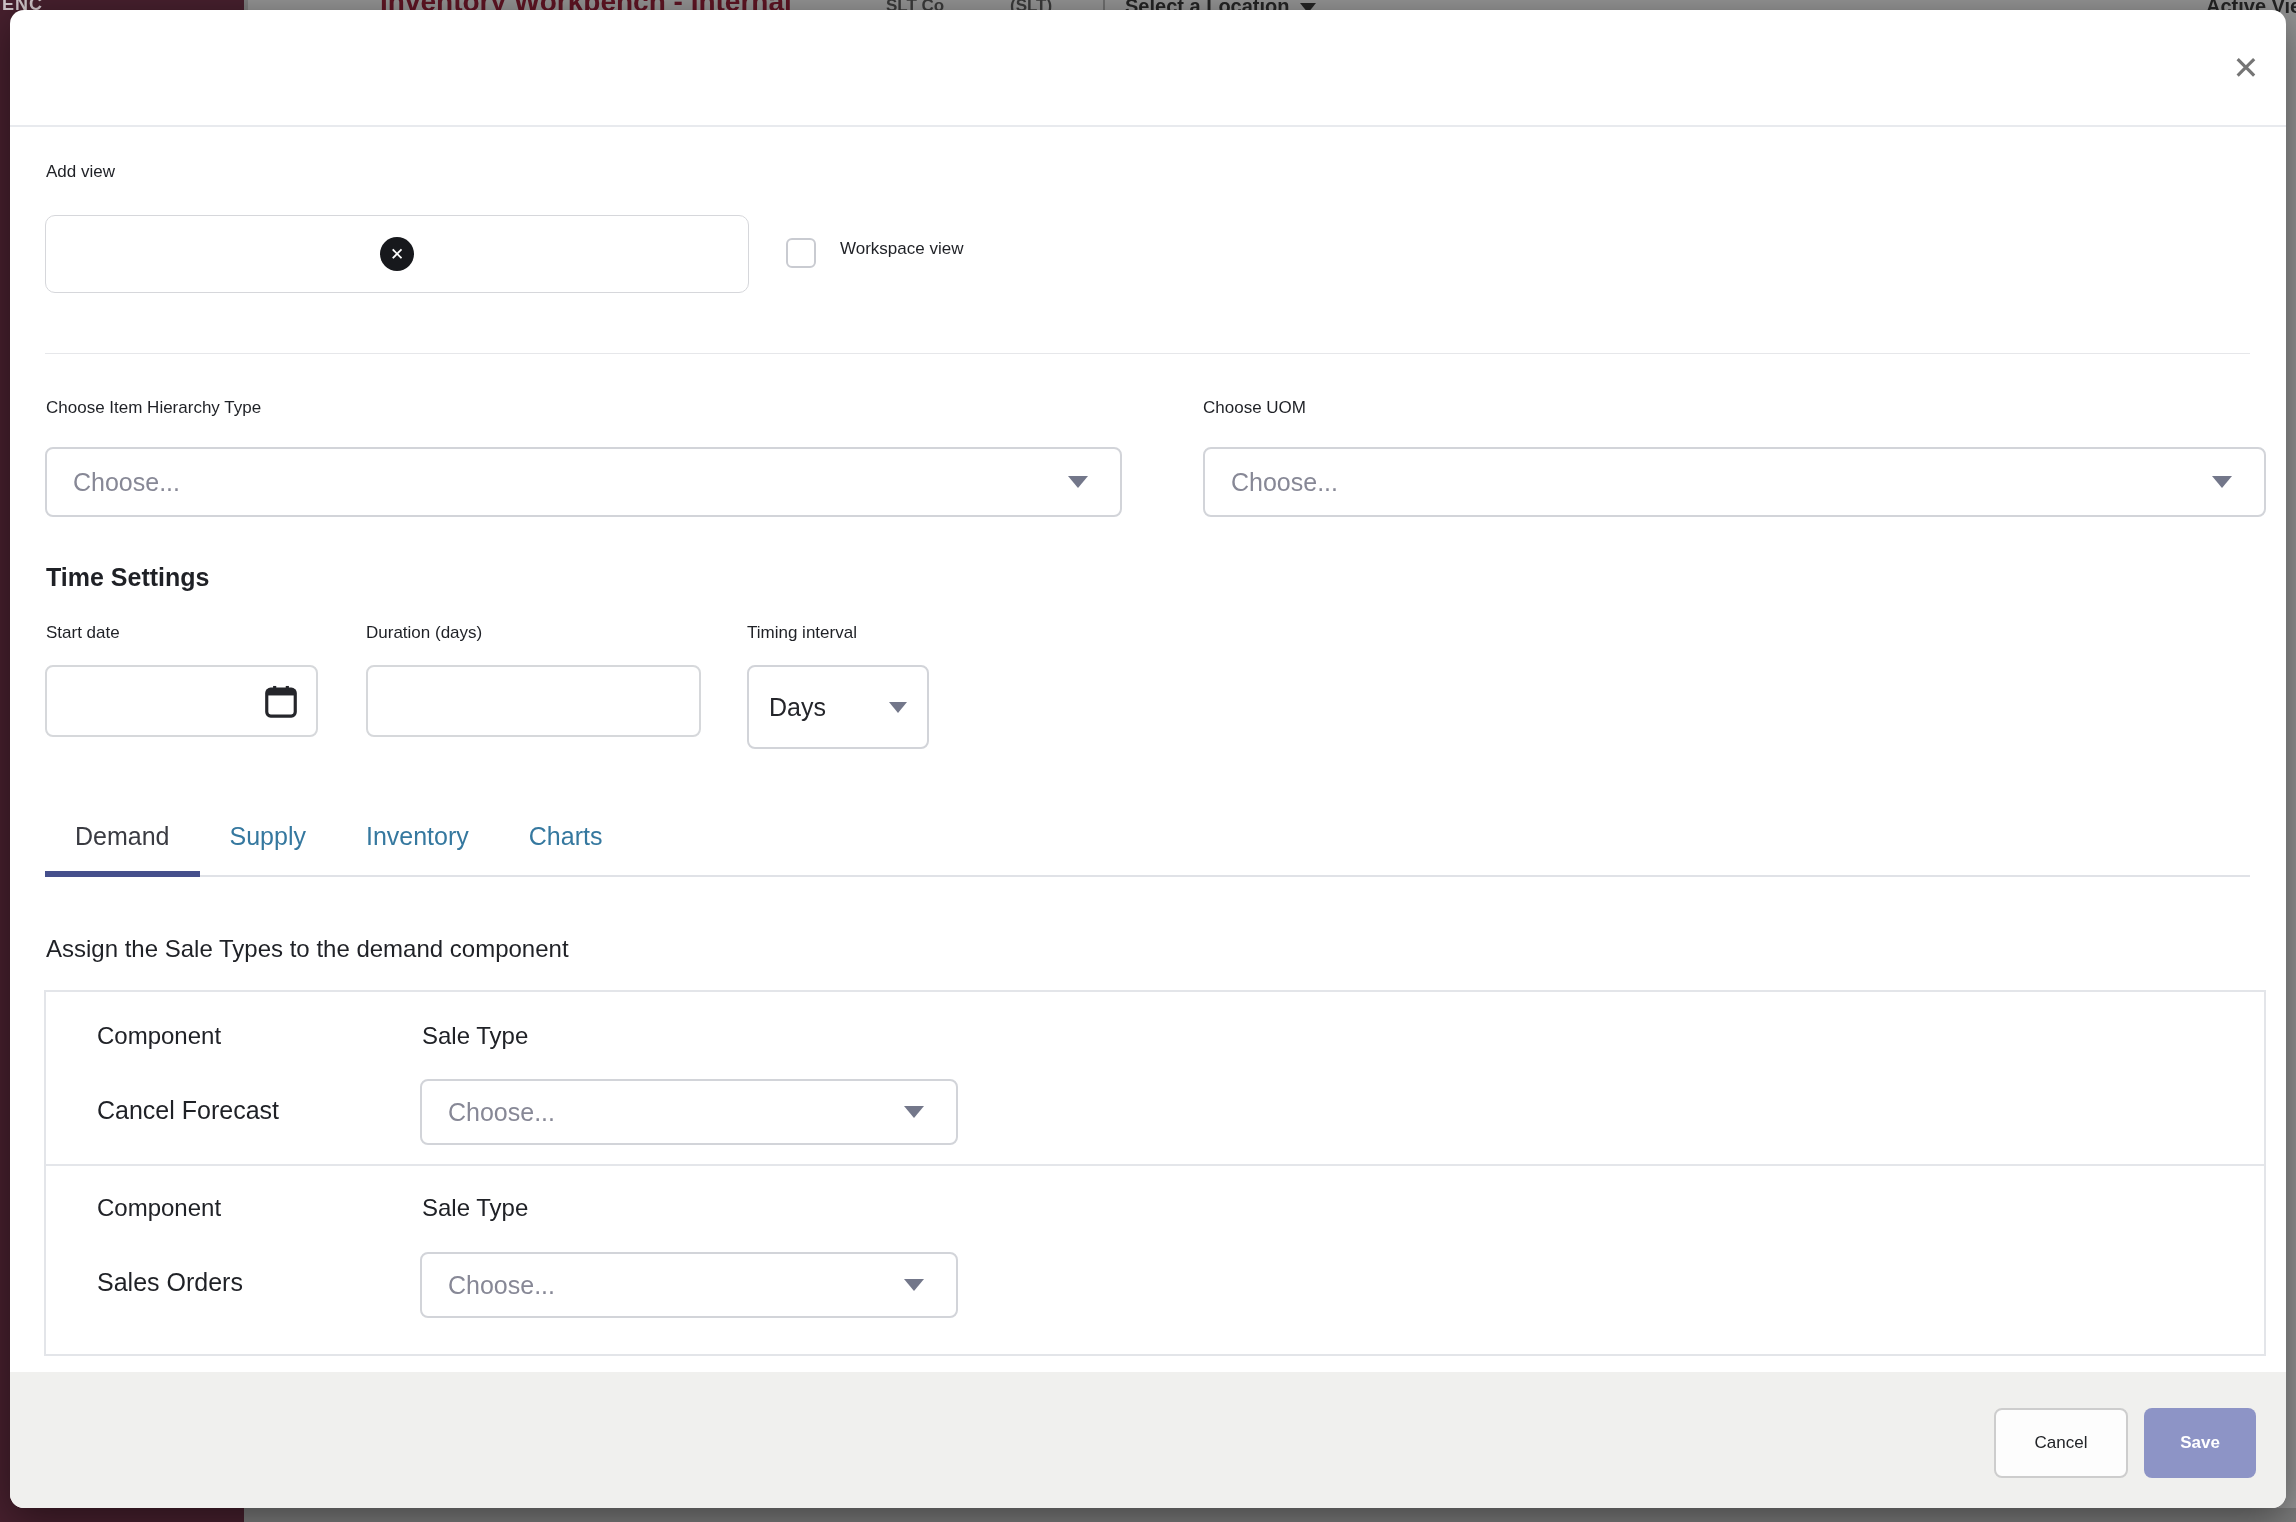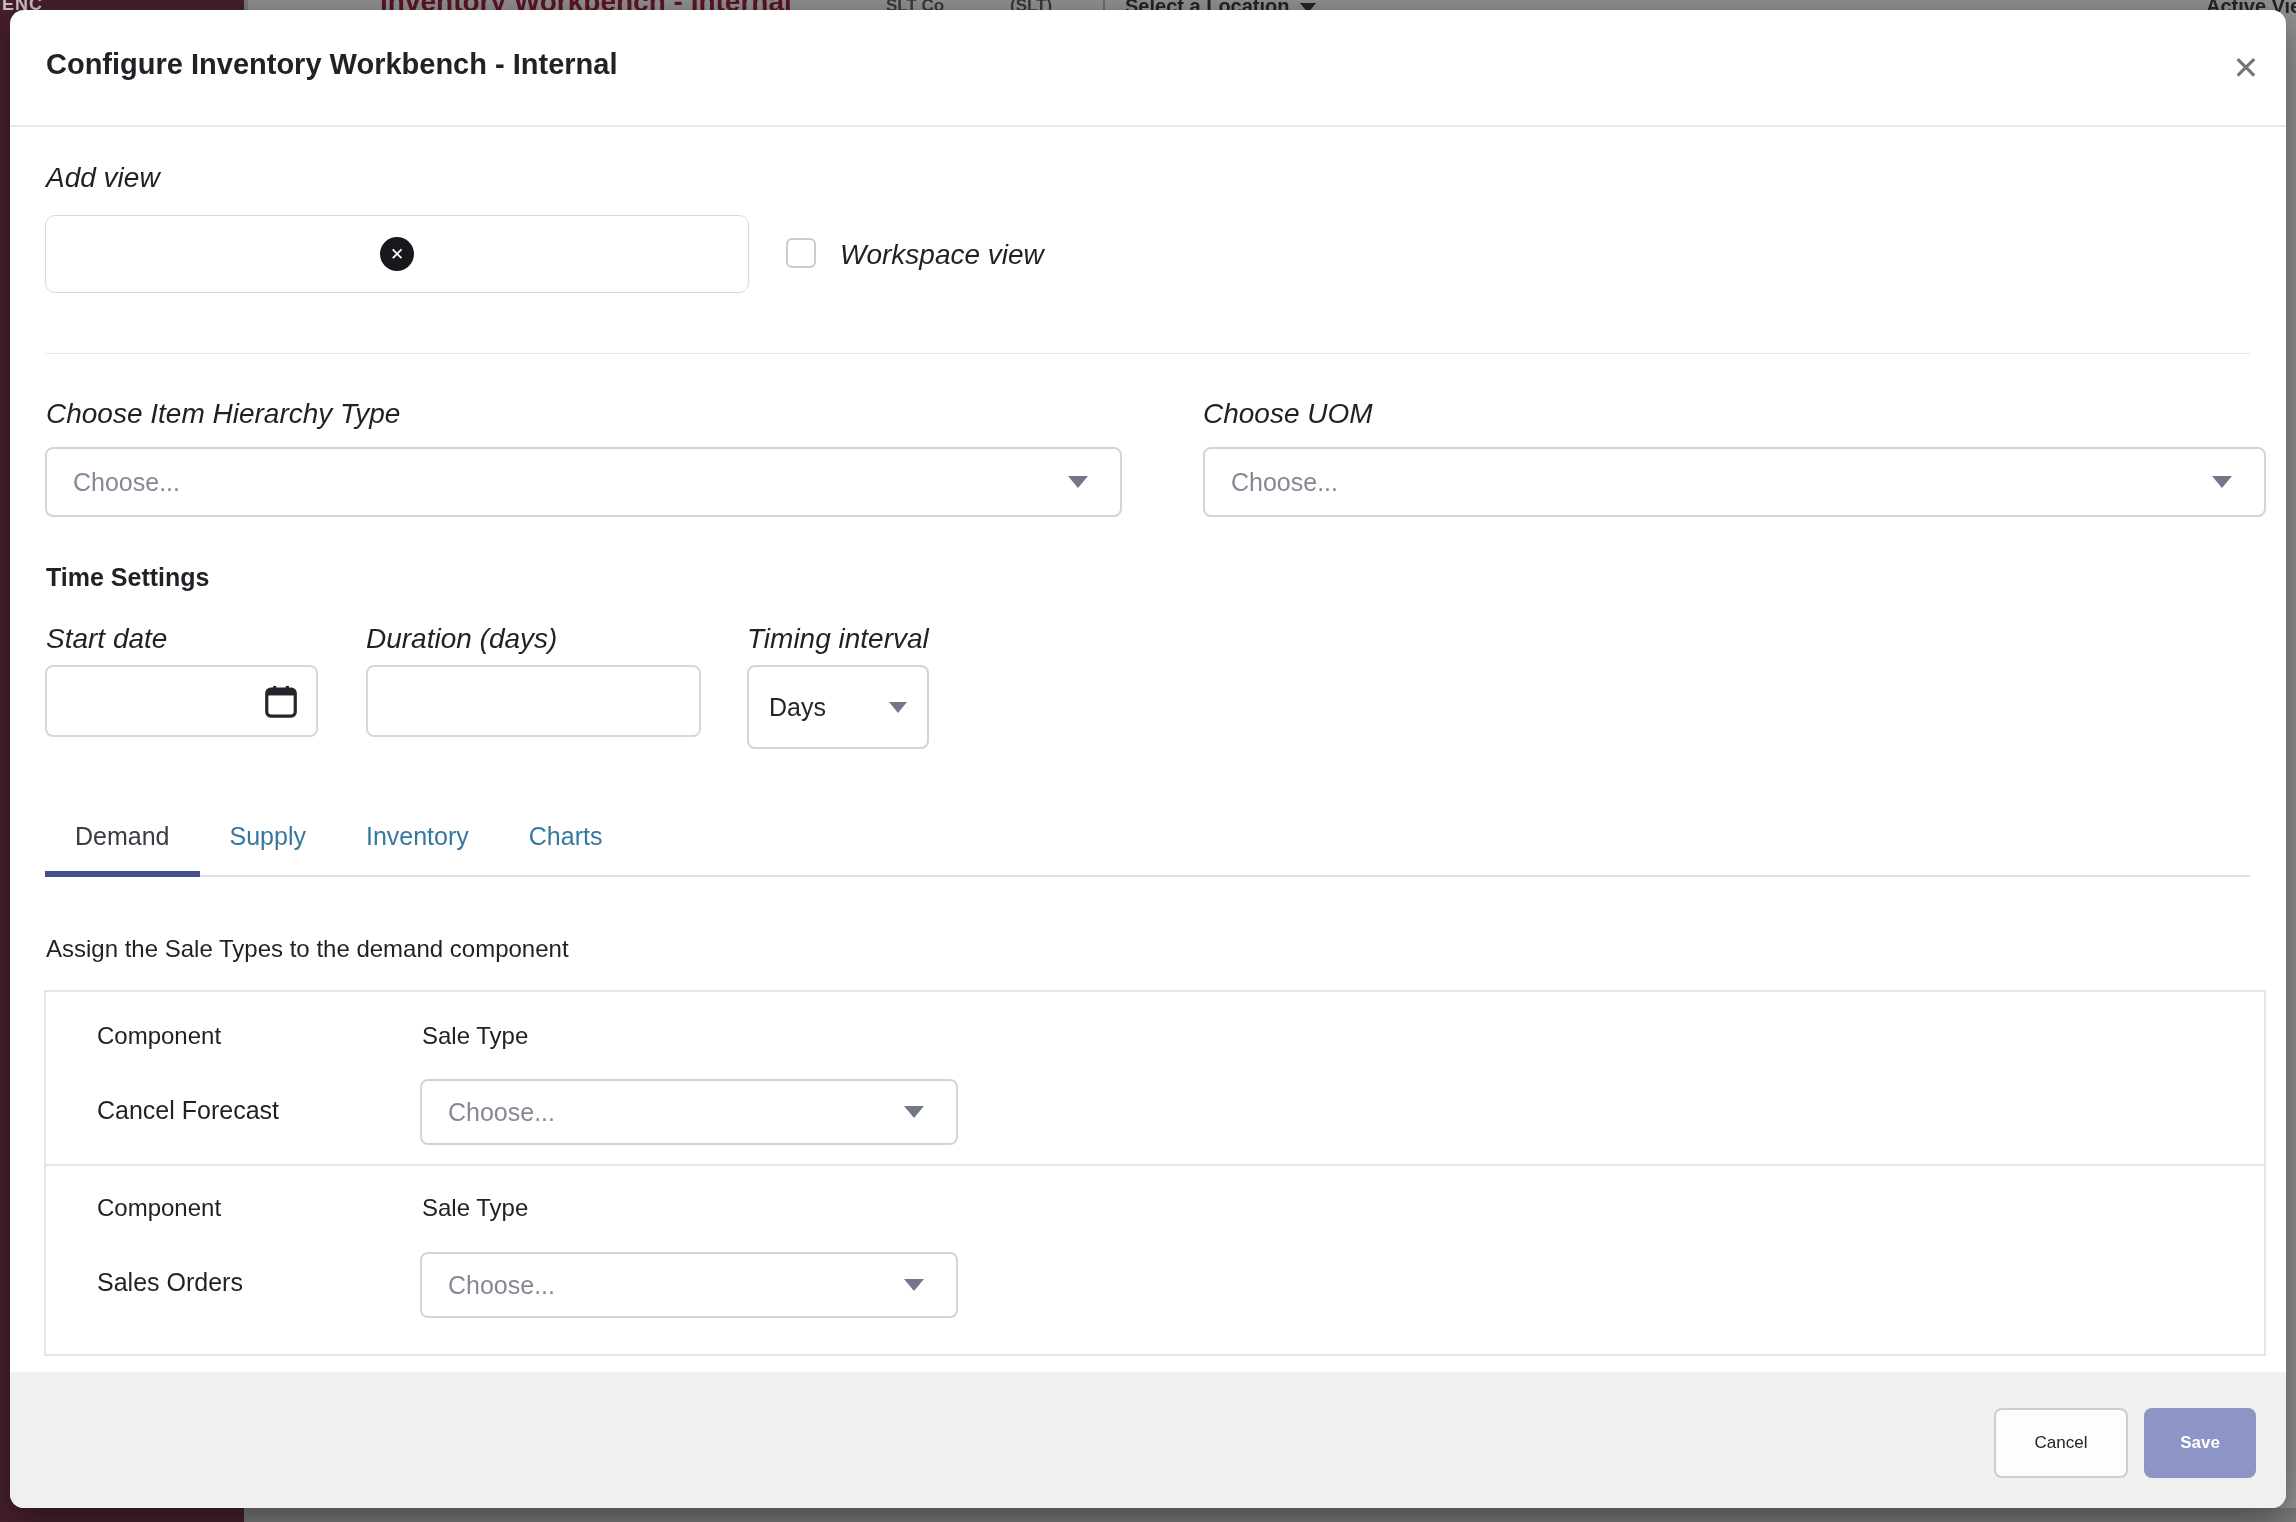--- a/index.html
+++ b/index.html
@@ -25,21 +25,21 @@
   
   .modal { position:absolute; left:10px; top:10px; width:2276px; height:1498px;
     background:#ffffff; border-radius:14px; box-shadow:0 10px 40px rgba(0,0,0,.45); }
   .m-abs { position:absolute; }
 
   .modal-title { left:36px; top:38px; font-size:29px; font-weight:600; color:#202227; }
   .close-x { left:2208px; top:30px; width:56px; height:56px; display:flex; align-items:center;
     justify-content:center; color:#757575; font-size:32px; font-weight:700; cursor:pointer; }
   .hdr-divider { left:0; top:115px; width:2276px; height:2px; background:#e8eaee; }
 
-  .label { font-size:28px; color:#1f2126;font-style:italic; }
+  .label { font-size:17px; color:#1f2126; }
   .ph { color:#878896; }
 
   
   .addview-label { left:36px; top:152px; }
   .input-group { left:35px; top:205px; width:704px; height:78px; border:1px solid #d6d7db;
     border-radius:10px; display:flex; align-items:center; background:#fff; }
   .name-input-wrap { position:relative; margin-left:6px; width:608px; height:66px;
     border:2px solid #98a0b5; border-radius:8px; box-shadow:0 0 0 6px #d9dcf0; background:#fff; }
   .name-input { width:100%; height:100%; border:0; outline:none; padding-left:16px;
     font-size:25px; color:#3a3f4a; background:transparent;
@@ -122,21 +122,20 @@
 <span class="bk-text bk-page-title">Inventory Workbench - Internal</span>
 <span class="bk-text bk-sub bk-sub1">SLT Co</span>
 <span class="bk-text bk-sub bk-sub2">(SLT)</span>
 <div class="bk-vline"></div>
 <span class="bk-text bk-location"><span>Select a Location</span><span class="bk-caret-down"></span></span>
 <span class="bk-text bk-activeview">Active View</span>
 <div class="bk-strip-bottom"></div>
 
 <div class="modal">
 
-  <div class="m-abs modal-title">Configure Inventory Workbench - Internal</div>
   <div class="m-abs close-x">✕</div>
   <div class="m-abs hdr-divider"></div>
 
   <div class="m-abs label addview-label">Add view</div>
   <div class="m-abs input-group">
     <div class="clear-btn">
       <div class="clear-circle">✕</div>
     </div>
   </div>
   <div class="m-abs checkbox"></div>

